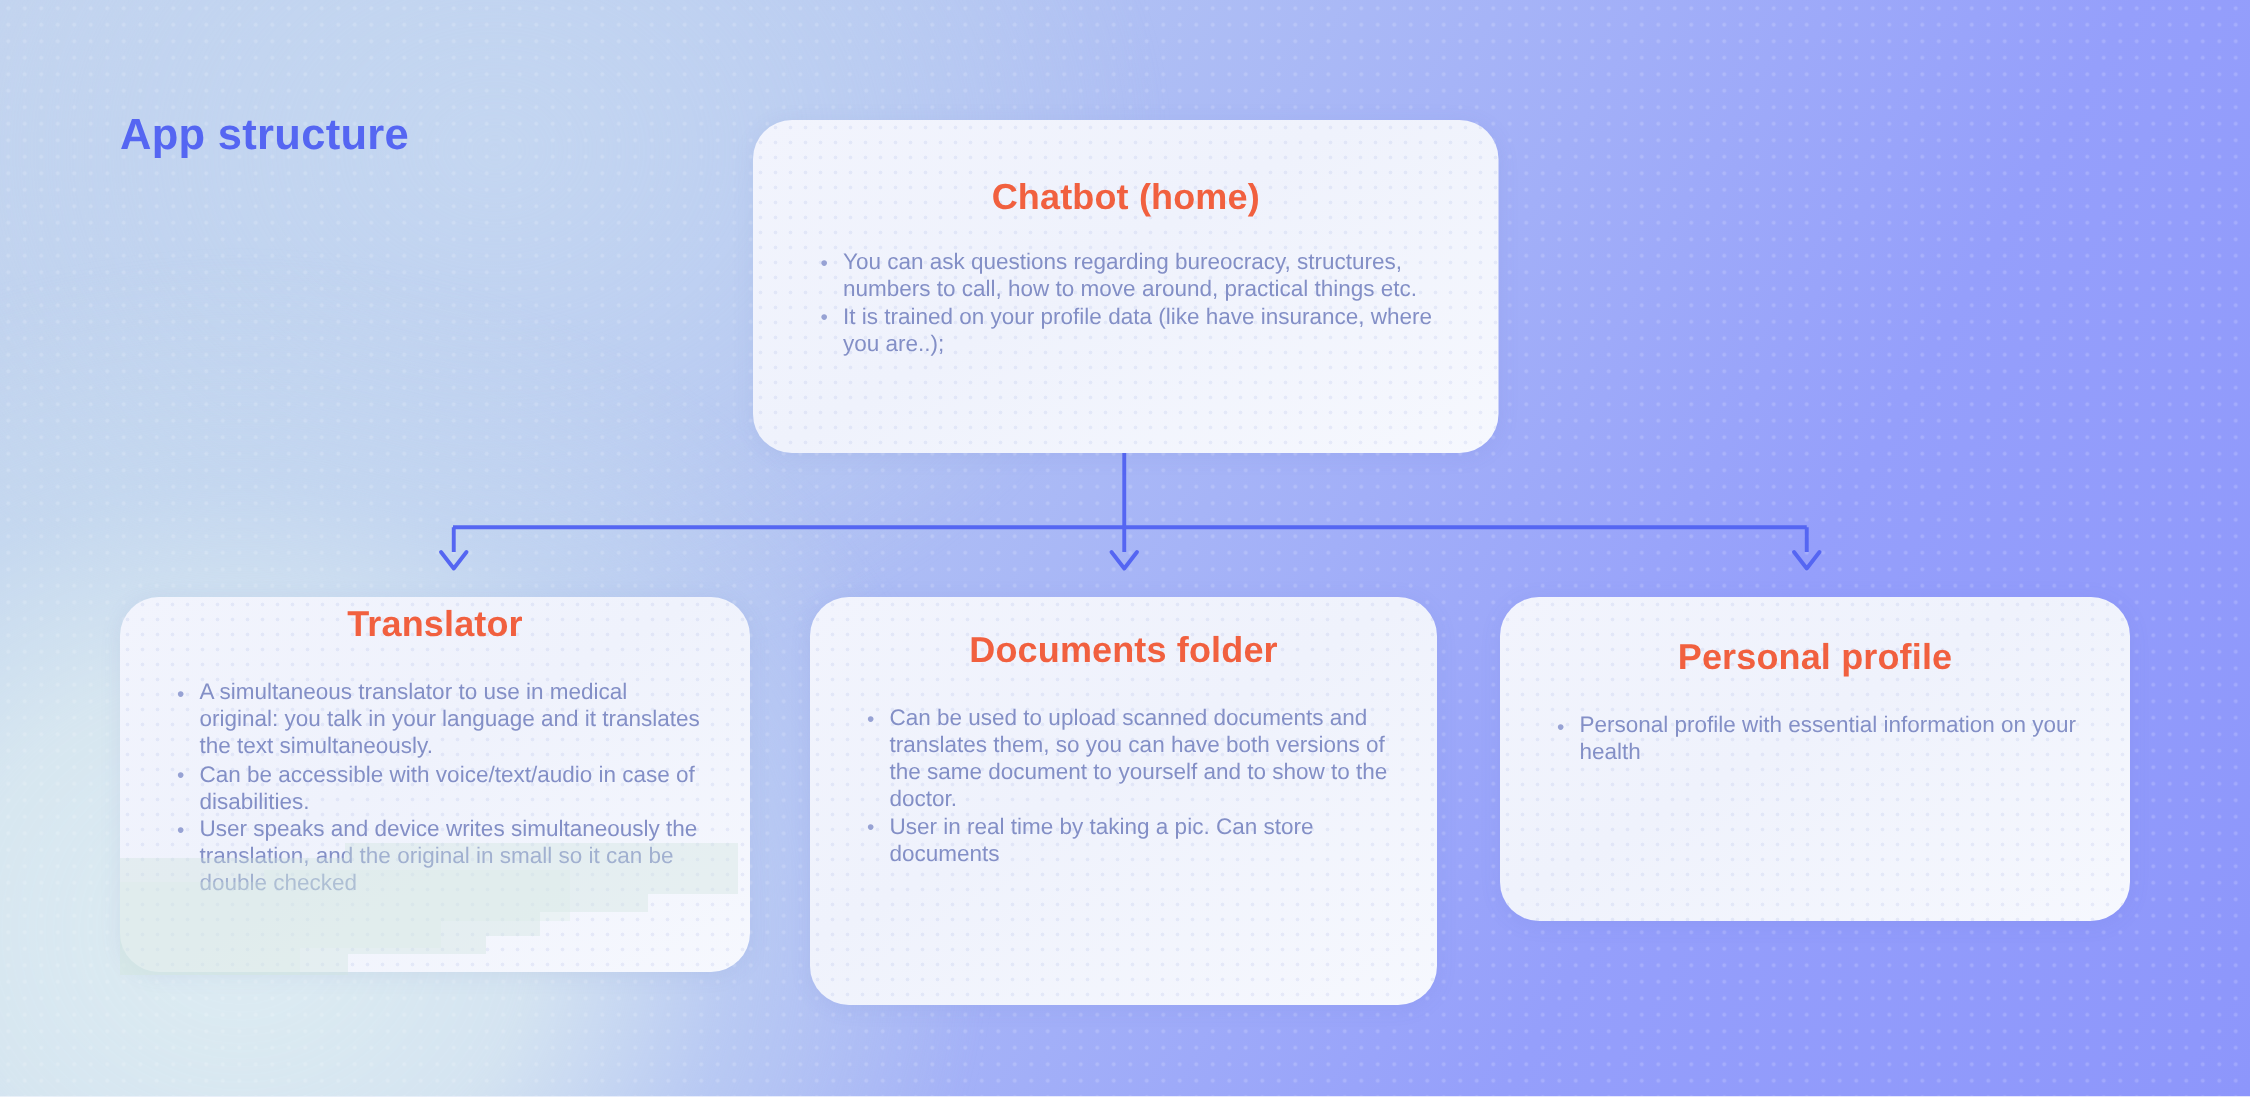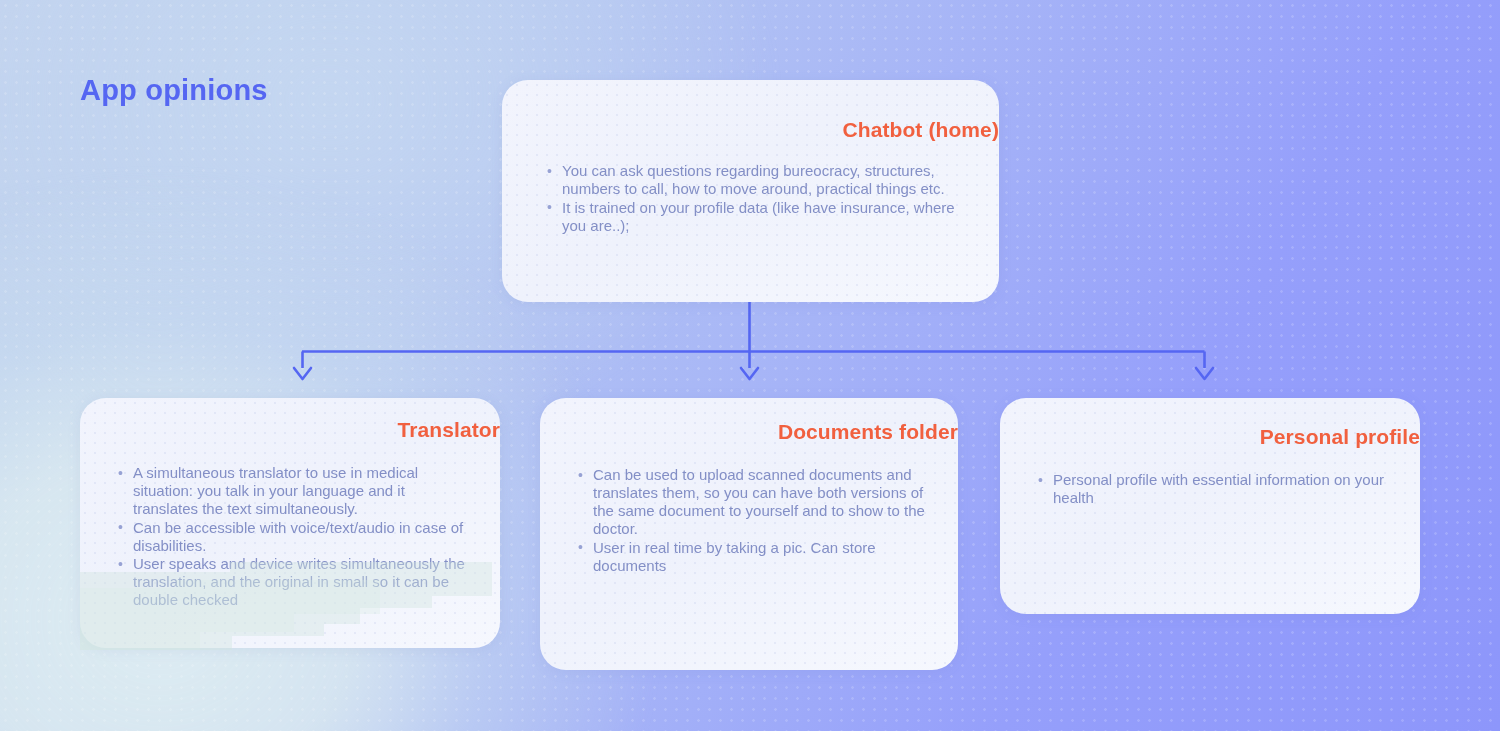--- a/index.html
+++ b/index.html
@@ -88,22 +88,22 @@
   .card-dots {
     position: absolute;
     inset: 0;
     background-image: radial-gradient(rgba(150,165,225,0.16) 1px, rgba(0,0,0,0) 1.5px);
     background-size: 10px 10px;
     pointer-events: none;
   }
 
   .card-title {
     position: relative;
-    text-align: right;
-    font-size: 21px;
+    text-align: center;
+    font-size: 24px;
     font-weight: bold;
     color: #f1603f;
     letter-spacing: 0.1px;
   }
 
   .bullets {
     position: relative;
     list-style: none;
     margin: 0;
     padding: 0;
@@ -128,21 +128,21 @@
   
   #card-chatbot {
     left: 502px; top: 80px; width: 497px; height: 222px;
   }
   #card-chatbot .card-title { margin-top: 38px; }
   #card-chatbot .bullets { margin: 20px 44px 0 44px; }
 
   #card-translator {
     left: 80px; top: 398px; width: 420px; height: 250px;
   }
-  #card-translator .card-title { margin-top: 20px; }
+  #card-translator .card-title { margin-top: 5px; }
   #card-translator .bullets { margin: 22px 30px 0 37px; }
 
   #card-documents {
     left: 540px; top: 398px; width: 418px; height: 272px;
   }
   #card-documents .card-title { margin-top: 22px; }
   #card-documents .bullets { margin: 22px 30px 0 37px; }
 
   #card-profile {
     left: 1000px; top: 398px; width: 420px; height: 216px;
@@ -170,21 +170,21 @@
 </style>
 </head>
 <body>
 
 <div id="canvas">
 
   <div id="bg-wash-top"></div>
   <div id="bg-wash-cyan"></div>
   <div id="bg-dots"></div>
 
-  <div id="title">App opinions</div>
+  <div id="title">App structure</div>
 
   <svg id="connectors" viewBox="0 0 1500 731" width="1500" height="731">
     <g stroke="#5566f2" stroke-width="2.6" fill="none" stroke-linecap="butt">
 
       <path d="M 749.5 302 L 749.5 368"></path>
 
       <path d="M 302 351.5 L 1204.5 351.5"></path>
 
       <path d="M 302.5 351.5 L 302.5 368"></path>
 
@@ -203,21 +203,21 @@
     <ul class="bullets">
       <li>You can ask questions regarding bureocracy, structures, numbers to call, how to move around, practical things etc.</li>
       <li>It is trained on your profile data (like have insurance, where you are..);</li>
     </ul>
   </div>
 
   <div class="card" id="card-translator">
     <div class="card-dots"></div>
     <div class="card-title">Translator</div>
     <ul class="bullets">
-      <li>A simultaneous translator to use in medical situation: you talk in your language and it translates the text simultaneously.</li>
+      <li>A simultaneous translator to use in medical original: you talk in your language and it translates the text simultaneously.</li>
       <li>Can be accessible with voice/text/audio in case of disabilities.</li>
       <li>User speaks and device writes simultaneously the translation, and the original in small so it can be double checked</li>
     </ul>
   </div>
 
   <svg id="overlay-artifact" viewBox="0 0 412 88" width="412" height="88" preserveAspectRatio="none">
     <path d="M 0 10 L 150 10 L 150 0 L 412 0 L 412 34 L 352 34 L 352 46 L 280 46
              L 280 62 L 244 62 L 244 74 L 152 74 L 152 88 L 0 88 Z" fill="#cfe4de" opacity="0.55"></path>
     <path d="M 0 26 L 96 26 L 96 18 L 300 18 L 300 52 L 214 52 L 214 70 L 120 70 L 120 88 L 0 88 Z" fill="#d7eae3" opacity="0.45"></path>
   </svg>

